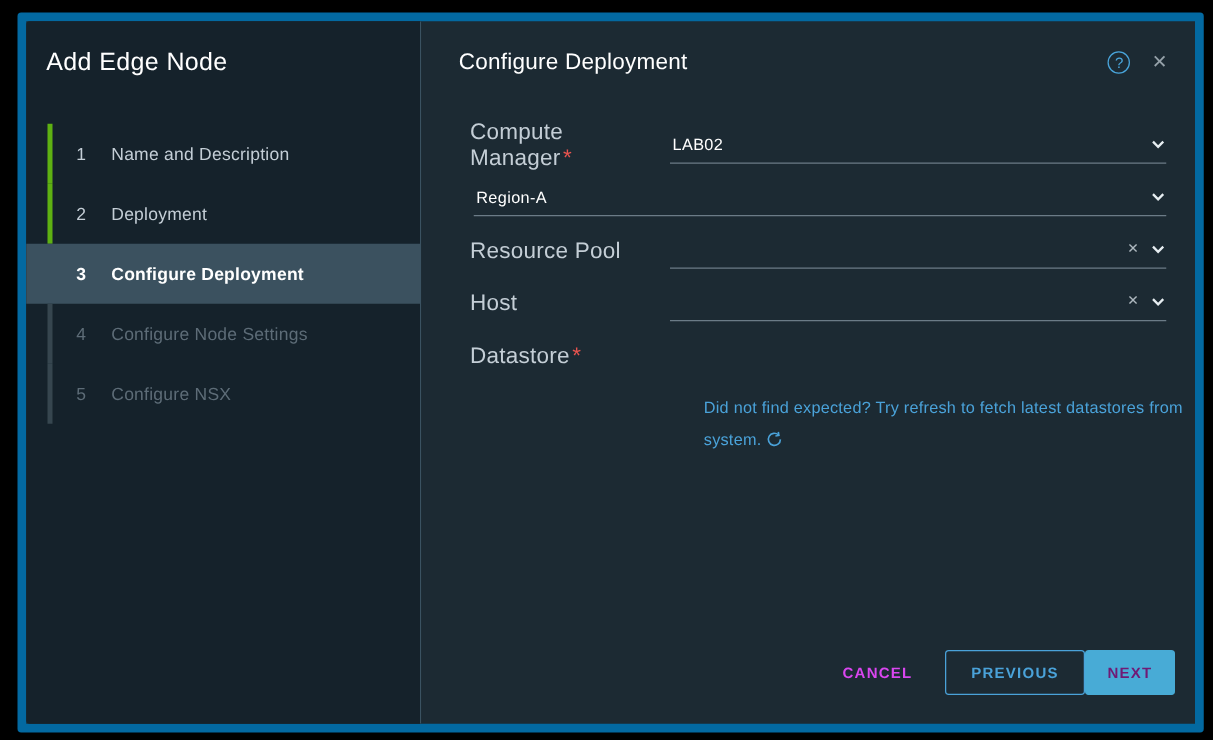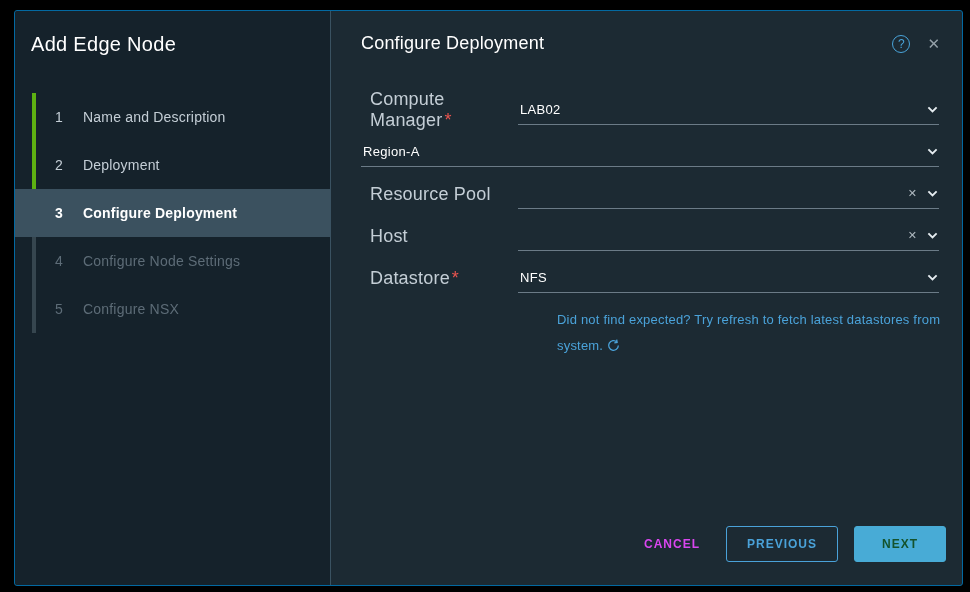--- a/index.html
+++ b/index.html
@@ -1,20 +1,20 @@
 <!DOCTYPE html>
 <html><head>
 <meta charset="utf-8">
 <style>
   html,body{margin:0;padding:0;background:#000;width:970px;height:592px;overflow:hidden;
     font-family:"Liberation Sans", sans-serif;-webkit-font-smoothing:antialiased;}
   *{box-sizing:border-box;}
 
   .modal{position:absolute;left:14px;top:10px;width:949px;height:576px;background:#1c2a33;
-    border-radius:3px;display:flex;border:1px solid #0369a1;}
+    border-radius:3px;display:flex;border:7px solid #0369a1;}
 
   
   .sidebar{width:316px;min-width:316px;background:#15222b;border-right:1px solid #3a5261;
     border-radius:3px 0 0 3px;position:relative;}
   .sidebar-title{position:absolute;left:16px;top:22px;font-size:20px;color:#ffffff;
     letter-spacing:.3px;font-weight:400;}
   .stepper{position:absolute;left:0;right:0;top:82px;}
   .step{position:relative;height:48px;display:flex;align-items:center;font-size:14px;
     color:#c4ced6;cursor:default;}
   .step .track{position:absolute;left:17px;top:0;bottom:0;width:4px;background:transparent;}
@@ -34,37 +34,37 @@
   .help-icon{width:18px;height:18px;border:1px solid #49a4da;border-radius:50%;color:#49a4da;
     font-size:12px;line-height:16px;text-align:center;cursor:pointer;margin-right:17px;}
   .close-icon{color:#95a1a9;font-size:15px;line-height:15px;cursor:pointer;}
 
   .form{position:absolute;top:78px;left:30px;right:23px;}
   .frow{display:flex;align-items:center;height:42px;}
   .flabel{width:157px;min-width:157px;padding-left:9px;font-size:18px;color:#c4ced6;
     letter-spacing:.2px;}
   .req{color:#e8544f;margin-left:2px;}
   .fctrl{position:relative;flex:1;height:30px;border-bottom:1px solid #6b7b87;display:flex;
-    align-items:center;cursor:pointer;}
+    align-items:center;cursor:pointer;margin-left:12px;}
   .fvalue{font-size:13px;color:#ffffff;letter-spacing:.3px;padding-left:2px;}
   .ficons{position:absolute;right:0;top:0;bottom:0;display:flex;align-items:center;gap:9px;}
   .clear{color:#aeb8bf;font-size:11px;line-height:11px;cursor:pointer;}
   .chev{display:flex;align-items:center;cursor:pointer;}
 
   .helper{position:absolute;top:296px;left:226px;width:420px;font-size:13px;line-height:26px;
     color:#4aa2d9;letter-spacing:.2px;}
   .refresh-icon{display:inline-block;vertical-align:-2px;margin-left:4px;cursor:pointer;}
 
   .footer{position:absolute;right:16px;bottom:23px;display:flex;align-items:center;}
   .btn{font-family:"Liberation Sans", sans-serif;font-size:12px;font-weight:700;
     letter-spacing:1px;border-radius:3px;cursor:pointer;}
   .btn-cancel{background:transparent;border:none;color:#d946ef;padding:0;margin-right:26px;}
   .btn-prev{background:transparent;border:1px solid #4aa2d9;color:#4aa2d9;width:112px;
-    height:36px;margin-right:16px;}
-  .btn-next{background:#48abd6;border:1px solid #48abd6;color:#14532d;width:92px;height:36px;}
+    height:36px;}
+  .btn-next{background:#48abd6;border:1px solid #48abd6;color:#701a75;width:72px;height:36px;}
 </style>
 </head>
 <body>
 
 <div class="modal">
 
   <div class="sidebar">
     <div class="sidebar-title">Add Edge Node</div>
     <div class="stepper">
         <div class="step done">
@@ -153,31 +153,20 @@
         <span class="chev">
                 <svg width="13" height="13" viewBox="0 0 12 12">
           <path d="M2.2 4l3.8 3.8L9.8 4" fill="none" stroke="#e6edf1" stroke-width="1.7"></path>
         </svg>
               </span>
       </span>
     </div>
   </div>
         <div class="frow">
     <div class="flabel"><span class="ltext">Datastore</span><span class="req">*</span></div>
-    <div class="fctrl">
-      <span class="fvalue">NFS</span>
-      <span class="ficons">
-
-        <span class="chev">
-                <svg width="13" height="13" viewBox="0 0 12 12">
-          <path d="M2.2 4l3.8 3.8L9.8 4" fill="none" stroke="#e6edf1" stroke-width="1.7"></path>
-        </svg>
-              </span>
-      </span>
-    </div>
   </div>
       </div>
 
     <div class="helper"><span>Did not find expected? Try refresh to fetch latest datastores from system.</span><span class="refresh-icon"><svg width="13" height="13" viewBox="0 0 14 14">
           <path d="M12.2 7 A5.2 5.2 0 1 1 10.6 3.2" fill="none" stroke="#4aa2d9" stroke-width="1.4"></path>
           <polyline points="10.4,0.6 10.9,3.6 7.9,4.1" fill="none" stroke="#4aa2d9" stroke-width="1.4"></polyline>
         </svg></span>
     </div>
 
     <div class="footer">

